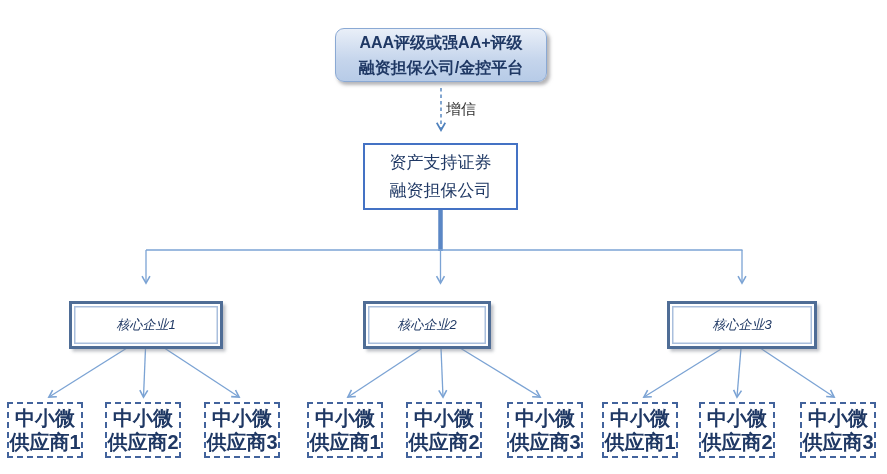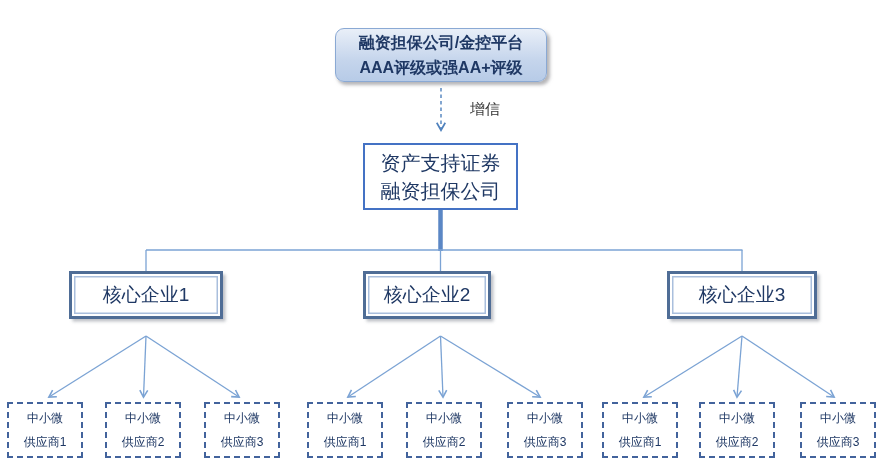--- a/index.html
+++ b/index.html
@@ -42,47 +42,49 @@
     border: 1.5px solid #8aa9d4;
     border-radius: 9px;
     box-shadow: 2.5px 3px 3.5px rgba(120,120,125,0.55);
     font-weight: bold;
     font-size: 16px;
     line-height: 25px;
   }
   .abs-plan {
     left: 363px; top: 143px; width: 155px; height: 67px;
     border: 2px solid #4472c4;
-    font-size: 20px;
+    font-size: 17px;
     line-height: 28px;
   }
   .core {
-    top: 271px; height: 48px;
+    top: 301px; height: 48px;
     border: 3px solid #4f6d96;
     box-shadow: inset 0 0 0 2px #ffffff, inset 0 0 0 3.5px #aabfdd,
                 2.5px 2.5px 3px rgba(135,140,150,0.55);
-    font-size: 19px;
+    font-size: 13px;
+    font-style: italic;
   }
   .core-1 { left: 69px;  width: 154px; }
   .core-2 { left: 363px; width: 128px; }
   .core-3 { left: 667px; width: 150px; }
 
   .supplier {
     top: 402px; width: 76px; height: 56px;
     border: 2px dashed #42639c;
-    font-size: 12px;
+    font-size: 20px;
     line-height: 24px;
+    font-weight: bold;
   }
   .sup-1-1 { left: 7px; }   .sup-1-2 { left: 105px; } .sup-1-3 { left: 204px; }
   .sup-2-1 { left: 307px; } .sup-2-2 { left: 406px; } .sup-2-3 { left: 507px; }
   .sup-3-1 { left: 602px; } .sup-3-2 { left: 699px; } .sup-3-3 { left: 800px; }
 
   .edge-label {
     position: absolute;
-    left: 470px; top: 100px;
+    left: 446px; top: 100px;
     font-size: 15px;
     color: #333333;
     z-index: 2;
   }
 </style>
 </head>
 <body>
 
 <div id="stage">
 
@@ -113,22 +115,22 @@
     <line x1="440.5" y1="336" x2="348" y2="397" stroke="#7ba3d4" stroke-width="1.3" marker-end="url(#ahLight)"></line>
     <line x1="440.5" y1="336" x2="443" y2="397" stroke="#7ba3d4" stroke-width="1.3" marker-end="url(#ahLight)"></line>
     <line x1="440.5" y1="336" x2="540" y2="397" stroke="#7ba3d4" stroke-width="1.3" marker-end="url(#ahLight)"></line>
 
     <line x1="742" y1="336" x2="644" y2="397" stroke="#7ba3d4" stroke-width="1.3" marker-end="url(#ahLight)"></line>
     <line x1="742" y1="336" x2="737" y2="397" stroke="#7ba3d4" stroke-width="1.3" marker-end="url(#ahLight)"></line>
     <line x1="742" y1="336" x2="834" y2="397" stroke="#7ba3d4" stroke-width="1.3" marker-end="url(#ahLight)"></line>
   </svg>
 
   <div class="node guarantor">
+    <span class="line">AAA评级或强AA+评级</span>
     <span class="line">融资担保公司/金控平台</span>
-    <span class="line">AAA评级或强AA+评级</span>
   </div>
 
   <div class="edge-label">增信</div>
 
   <div class="node abs-plan">
     <span class="line">资产支持证券</span>
     <span class="line">融资担保公司</span>
   </div>
 
   <div class="node core core-1">

